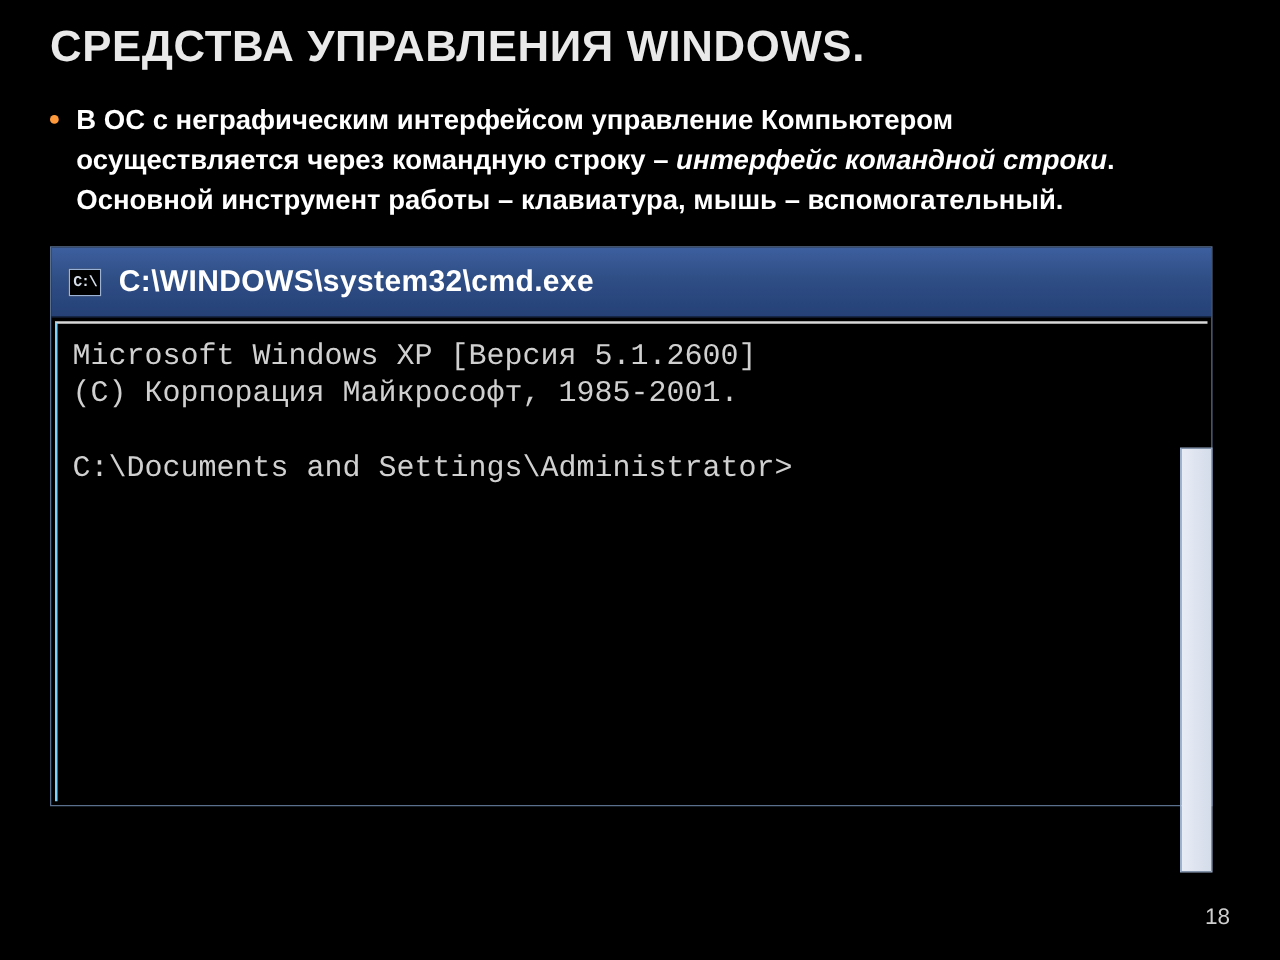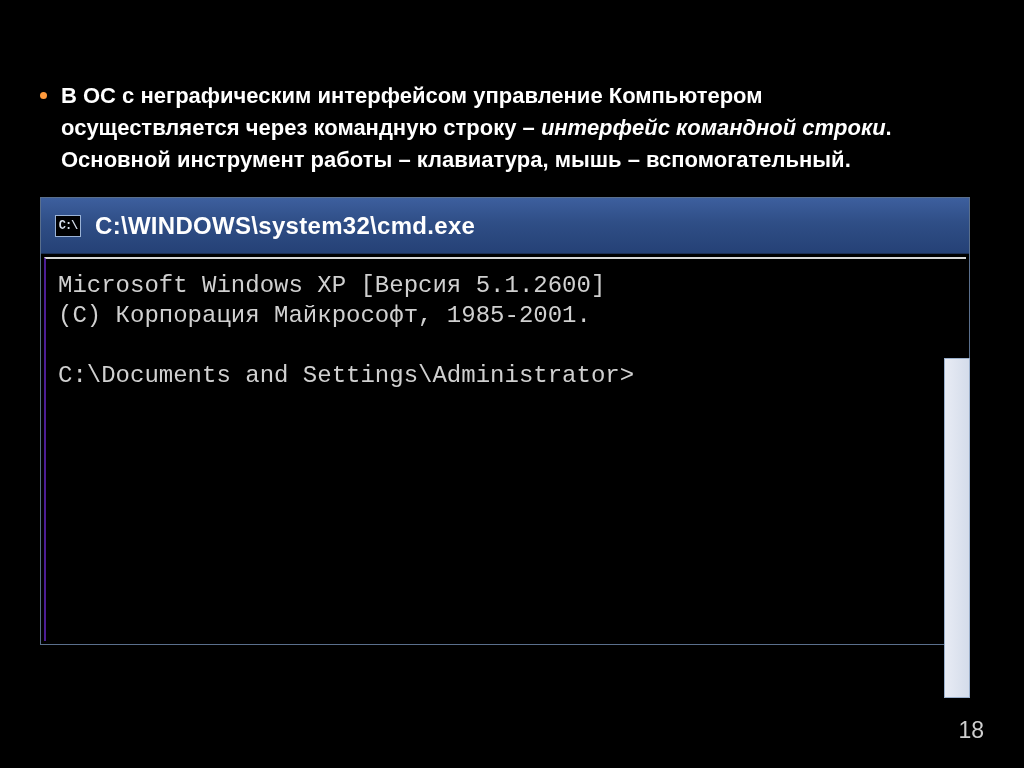--- a/index.html
+++ b/index.html
@@ -68,21 +68,21 @@
     font-size: 24px;
     color: #fff;
     font-weight: 700;
     letter-spacing: 0.3px;
     text-align: center;
   }
   .cmd-body {
     background: #000;
     padding: 12px 12px 250px 12px;
     border-top: 2px solid #d8d8d8;
-    border-left: 2px solid #4c1d95;
+    border-left: 2px solid #7dd3fc;
     margin: 3px;
     font-family: "Courier New", monospace;
     font-size: 24px;
     line-height: 1.25;
     color: #d0d0d0;
     white-space: pre;
     overflow: hidden;
   }
   .scroll-track {
     position: absolute;
@@ -90,30 +90,30 @@
     top: 358px;
     width: 26px;
     height: 340px;
     background: linear-gradient(90deg,#e8ecf5,#d4dcea);
     border: 1px solid #9bb0cc;
   }
   .page-num {
     position: absolute;
     right: 40px;
     bottom: 24px;
-    font-size: 23px;
+    font-size: 18px;
     color: #cfcfcf;
   }
 </style>
 </head>
 <body>
 <div class="slide">
 
   <div class="title">
-    <br>
+    <span>СРЕДСТВА УПРАВЛЕНИЯ WINDOWS.</span><br>
   </div>
 
   <div class="body">
     <div class="bullet-row">
       <div class="bullet-dot"></div>
       <div class="bullet-text">
         <span>В ОС с неграфическим интерфейсом управление Компьютером осуществляется через командную строку – </span><span class="italic">интерфейс командной строки</span><span>. Основной инструмент работы – клавиатура, мышь – вспомогательный.</span>
       </div>
     </div>
   </div>

